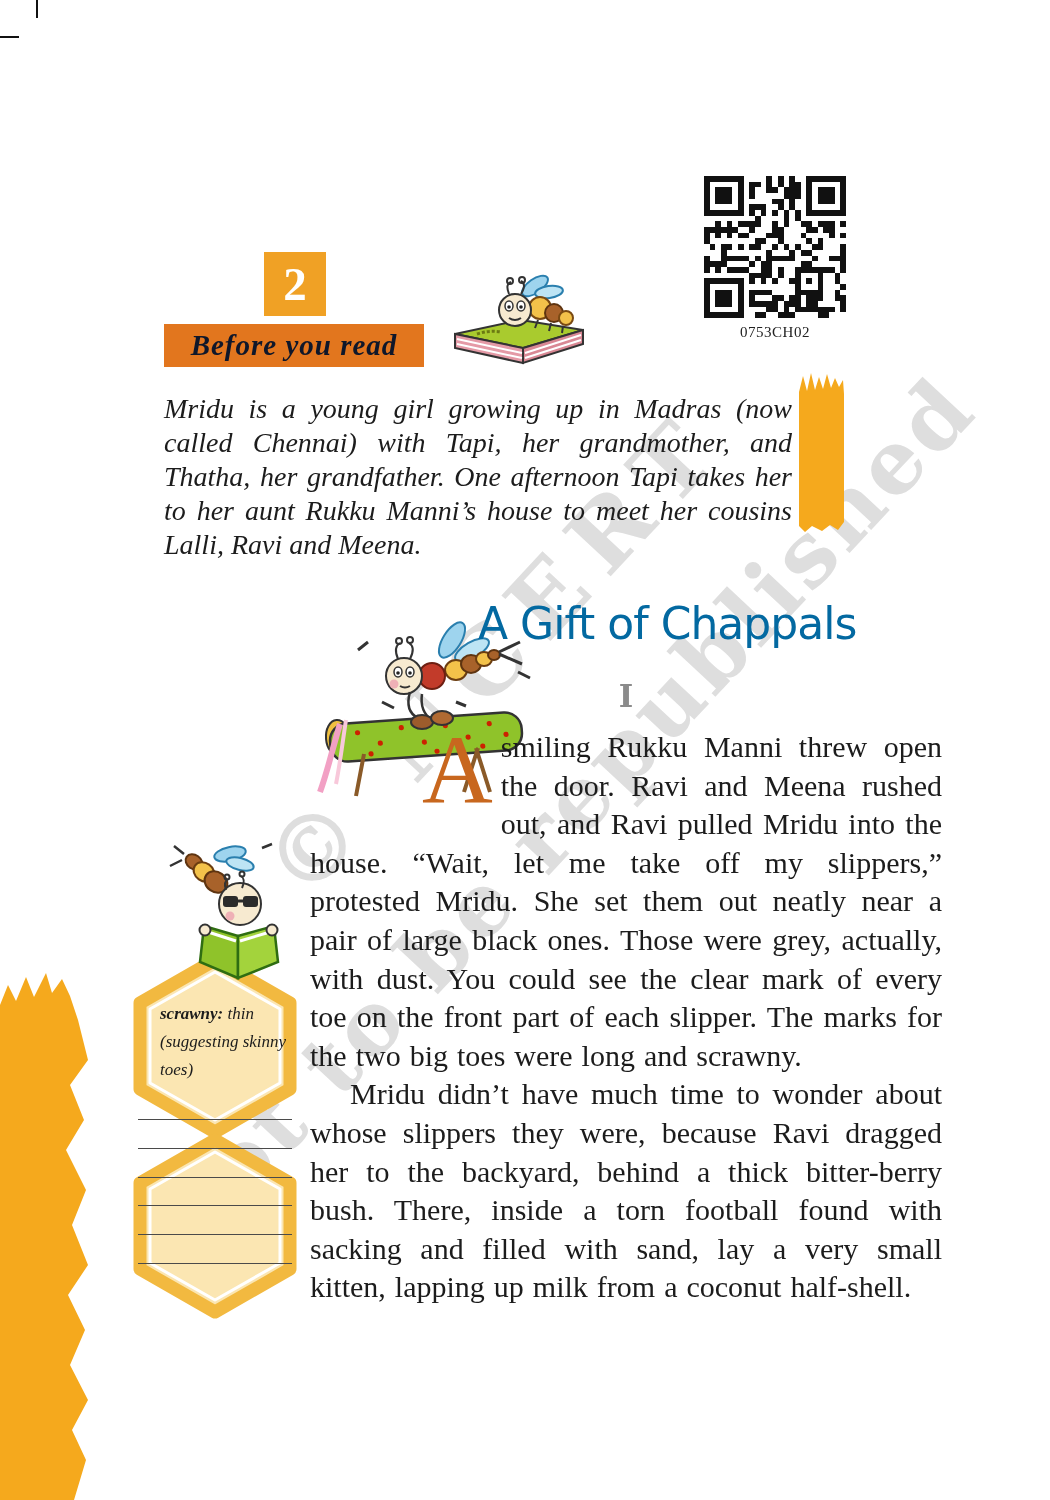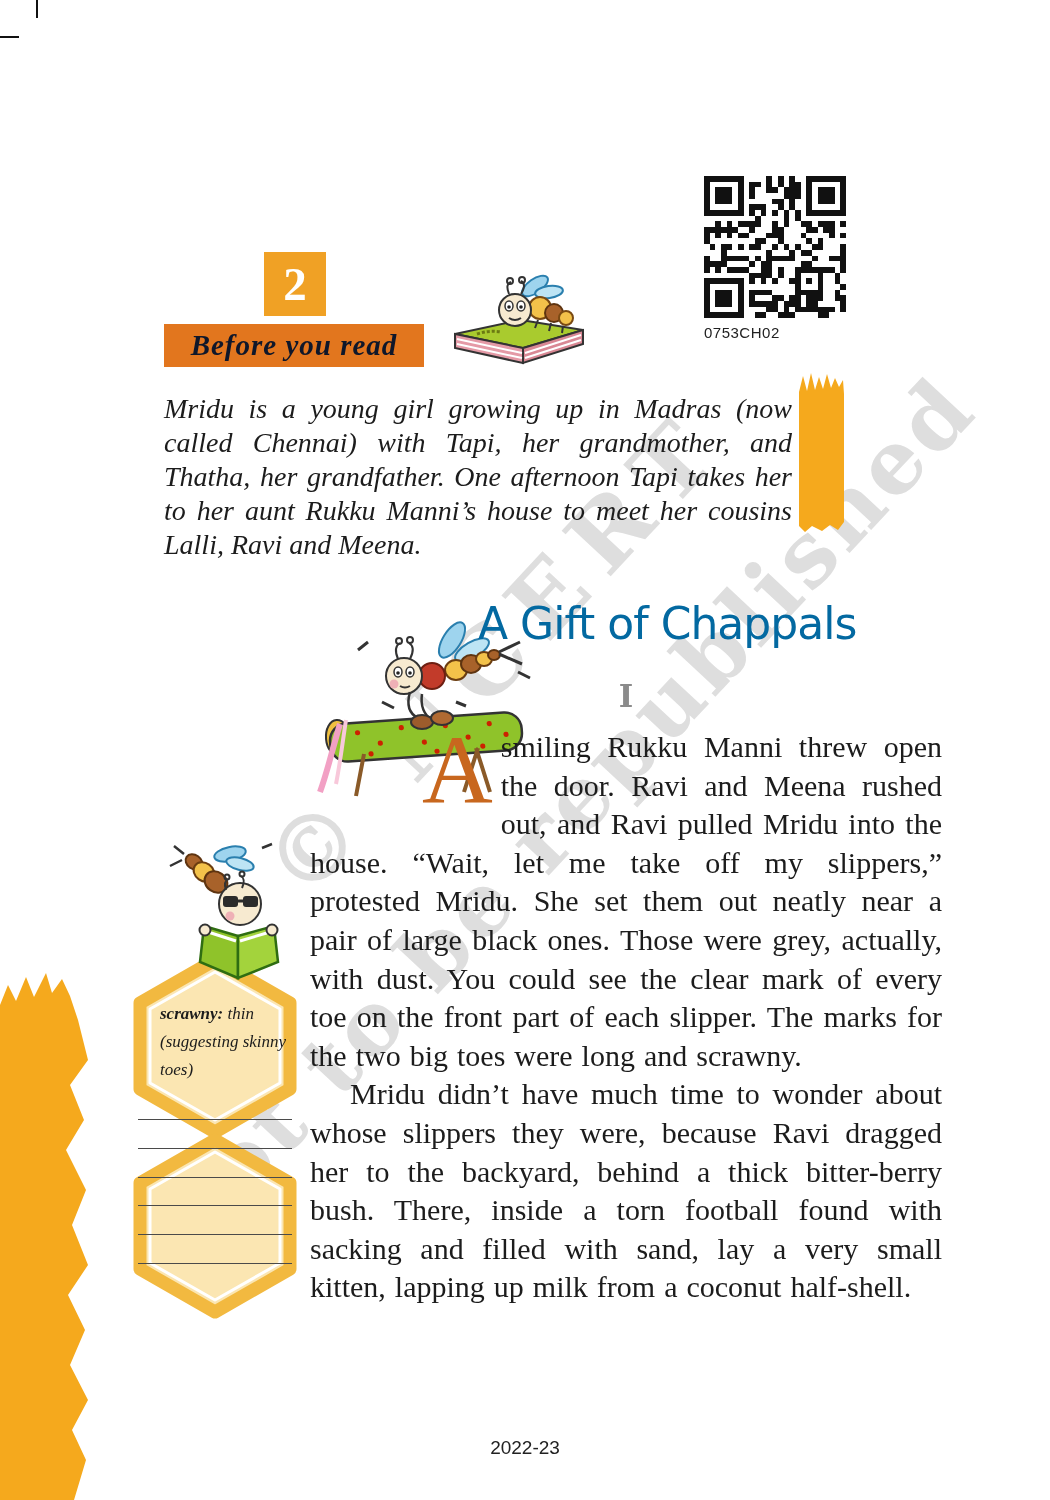--- a/index.html
+++ b/index.html
@@ -20,22 +20,22 @@
                color:#fff;font-size:47px;font-weight:bold;display:flex;align-items:center;
                justify-content:center;z-index:3;}
   .banner{position:absolute;left:164px;top:324px;width:260px;height:43px;background:#e2761e;
           color:#0f172a;font-style:italic;font-weight:bold;font-size:29px;display:flex;
           align-items:center;justify-content:center;letter-spacing:1px;z-index:3;}
 
   .illus{position:absolute;z-index:2;}
 
   .qr-wrap{position:absolute;left:704px;top:176px;width:142px;z-index:3;}
   .qr-wrap svg{display:block;width:142px;height:142px;}
-  .qr-label{font-family:Liberation Sans, sans-serif;font-size:15px;color:#222;
-            text-align:left;margin-top:6px;letter-spacing:.5px;}
+  .qr-label{font-family:Liberation Serif, serif;font-size:15px;color:#222;
+            text-align:center;margin-top:6px;letter-spacing:.5px;}
 
   .intro{position:absolute;left:164px;top:392px;width:628px;font-style:italic;font-size:28px;
          line-height:34px;text-align:justify;z-index:3;}
 
   .title{position:absolute;left:478px;top:598px;white-space:nowrap;
          font-family:"DejaVu Sans",sans-serif;font-weight:normal;font-size:44px;
          color:#0369a1;letter-spacing:-1px;z-index:3;}
 
   .section-marker{position:absolute;left:310px;top:678px;width:632px;text-align:center;
          font-family:"DejaVu Serif",serif;font-weight:bold;font-size:31px;color:#8b8b8b;z-index:3;}
@@ -430,15 +430,14 @@
   <div class="ruled-line" style="top:1205px;"></div>
   <div class="ruled-line" style="top:1234px;"></div>
   <div class="ruled-line" style="top:1263px;"></div>
 
   <svg class="illus" style="left:0;top:965px;" width="94" height="535" viewBox="0 0 94 535">
     <path d="M0,40 L8,20 L16,36 L26,12 L34,32 L46,8 L52,28 L62,14 L70,31
              L78,55 L88,95 L70,120 L84,155 L66,185 L86,225 L72,260 L88,300 L68,330
              L85,365 L70,400 L88,435 L72,465 L86,495 L74,535 L0,535 Z" fill="#f5a91d"></path>
   </svg>
 
-  <div class="footer">2022-23</div>
 
 </div>
 
 </body></html>

